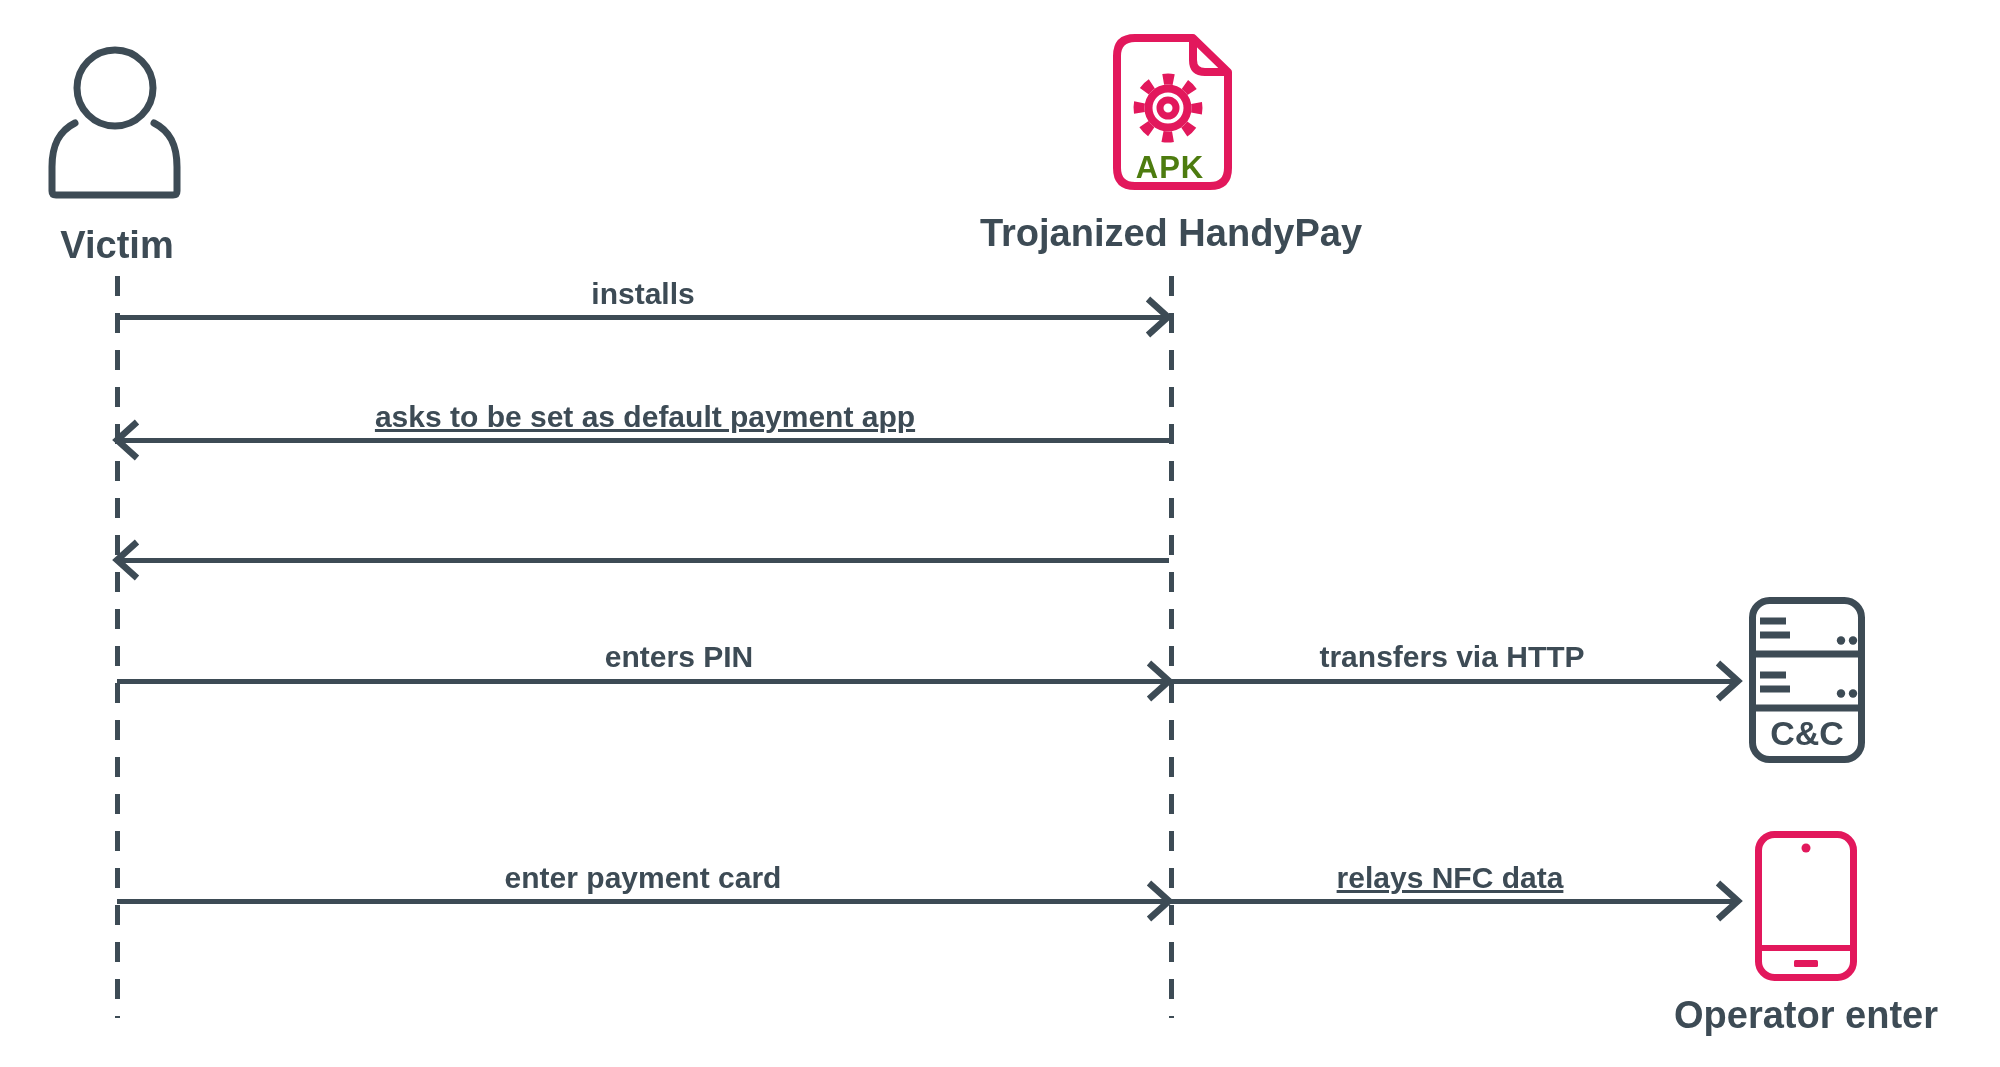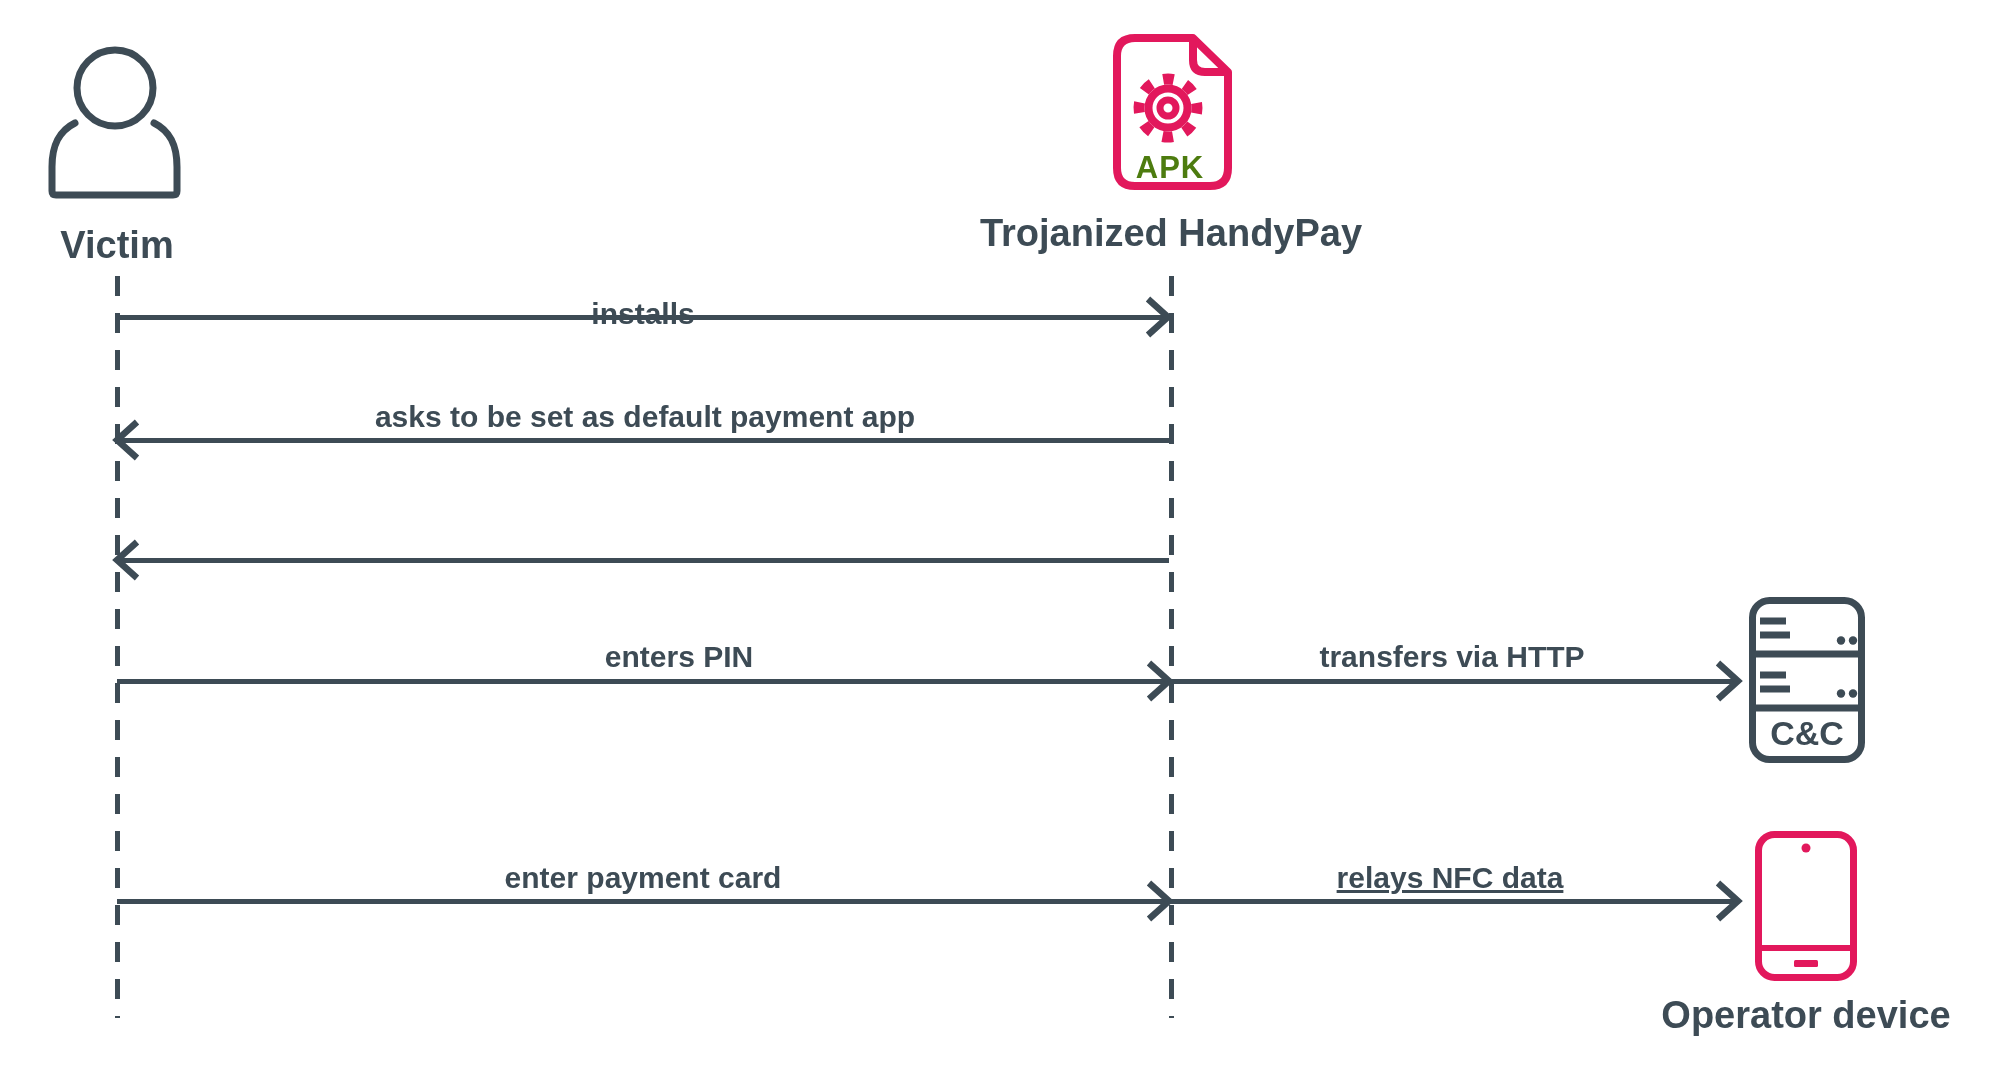--- a/index.html
+++ b/index.html
@@ -69,27 +69,27 @@
       <circle cx="56" cy="75" r="19.5" stroke-width="8"></circle>
       <circle cx="56" cy="75" r="8" stroke-width="7" fill="#ffffff"></circle>
     </g>
   </svg>
   <div class="badge apk" style="left:1170px; top:150px;">APK</div>
   <div class="actor-label" style="left:1171px; top:212px;">Trojanized HandyPay</div>
 
   <div class="lifeline" style="left:115px; top:276px; height:742px;"></div>
   <div class="lifeline" style="left:1169px; top:276px; height:742px;"></div>
 
-  <div class="msg" style="left:643px; top:277px;margin-top:20px;">installs</div>
+  <div class="msg" style="left:643px; top:277px;">installs</div>
   <div class="hline" style="left:117px; top:315px; width:1050px;"></div>
   <svg class="head" style="left:1144px; top:293px;" width="28" height="48" viewBox="0 0 28 48">
     <polyline points="4,6 24,24 4,42" fill="none" stroke="#3d4b55" stroke-width="6.5"></polyline>
   </svg>
 
-  <div class="msg" style="left:645px; top:400px;">asks to be set as default payment app</div>
+  <div class="msg" style="left:645px; top:400px;text-decoration:underline;">asks to be set as default payment app</div>
   <div class="hline" style="left:120px; top:438px; width:1049px;"></div>
   <svg class="head" style="left:113px; top:416px;" width="28" height="48" viewBox="0 0 28 48">
     <polyline points="24,6 4,24 24,42" fill="none" stroke="#3d4b55" stroke-width="6.5"></polyline>
   </svg>
 
   <div class="hline" style="left:120px; top:558px; width:1049px;"></div>
   <svg class="head" style="left:113px; top:536px;" width="28" height="48" viewBox="0 0 28 48">
     <polyline points="24,6 4,24 24,42" fill="none" stroke="#3d4b55" stroke-width="6.5"></polyline>
   </svg>
 
@@ -127,15 +127,15 @@
   <svg class="head" style="left:1714px; top:877px;" width="28" height="48" viewBox="0 0 28 48">
     <polyline points="4,6 24,24 4,42" fill="none" stroke="#3d4b55" stroke-width="6.5"></polyline>
   </svg>
 
   <svg style="left:1754px; top:830px;" width="104" height="152" viewBox="0 0 104 152" fill="none" stroke="#e2185c" stroke-width="7">
     <rect x="4.5" y="4.5" width="95" height="143" rx="16"></rect>
     <circle cx="52" cy="18" r="4.5" fill="#e2185c" stroke="none"></circle>
     <line x1="8" y1="118" x2="96" y2="118" stroke-width="6"></line>
     <rect x="40" y="130" width="24" height="7" rx="1.5" fill="#e2185c" stroke="none"></rect>
   </svg>
-  <div class="actor-label" style="left:1806px; top:994px;">Operator device</div>
+  <div class="actor-label" style="left:1806px; top:994px;">Operator enter</div>
 
 </div>
 
 </body></html>

